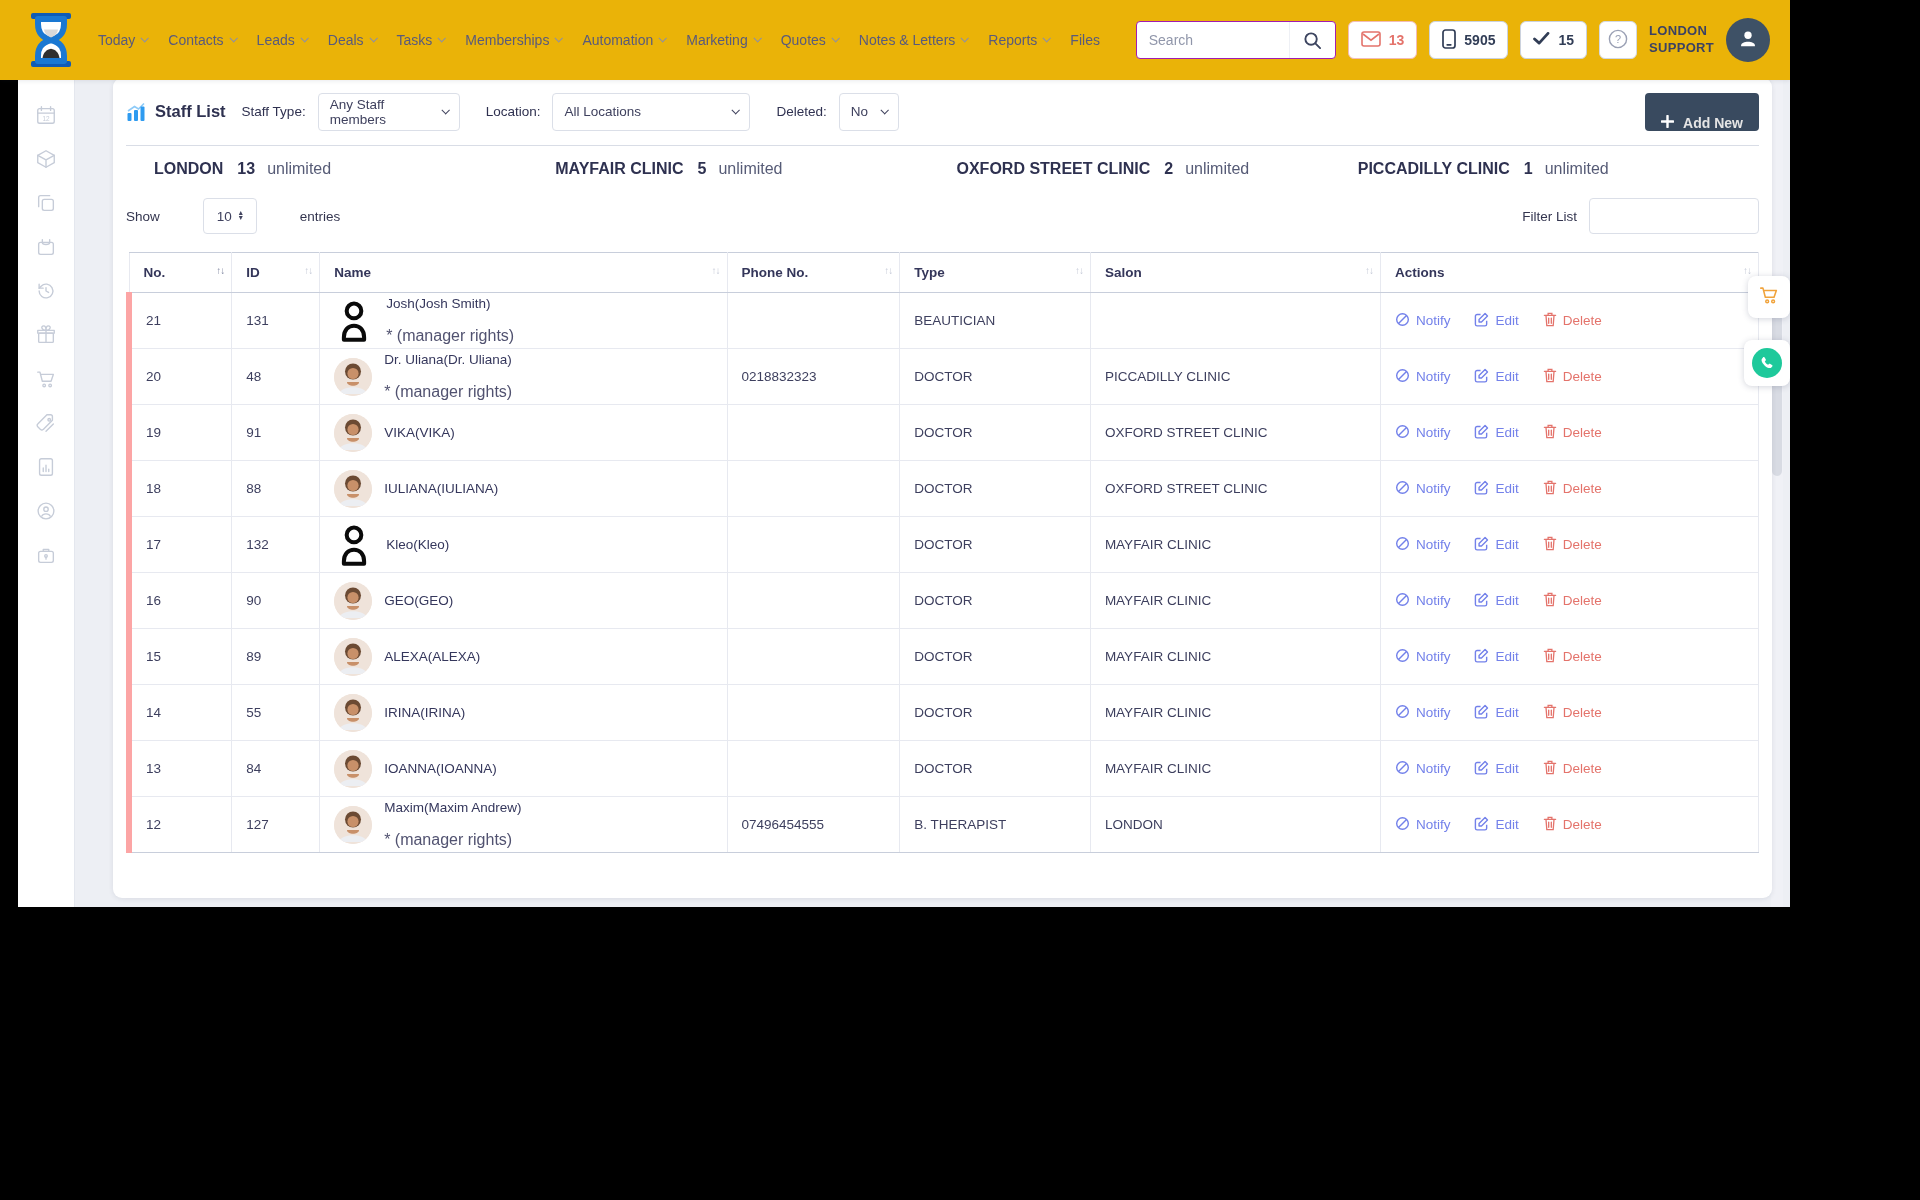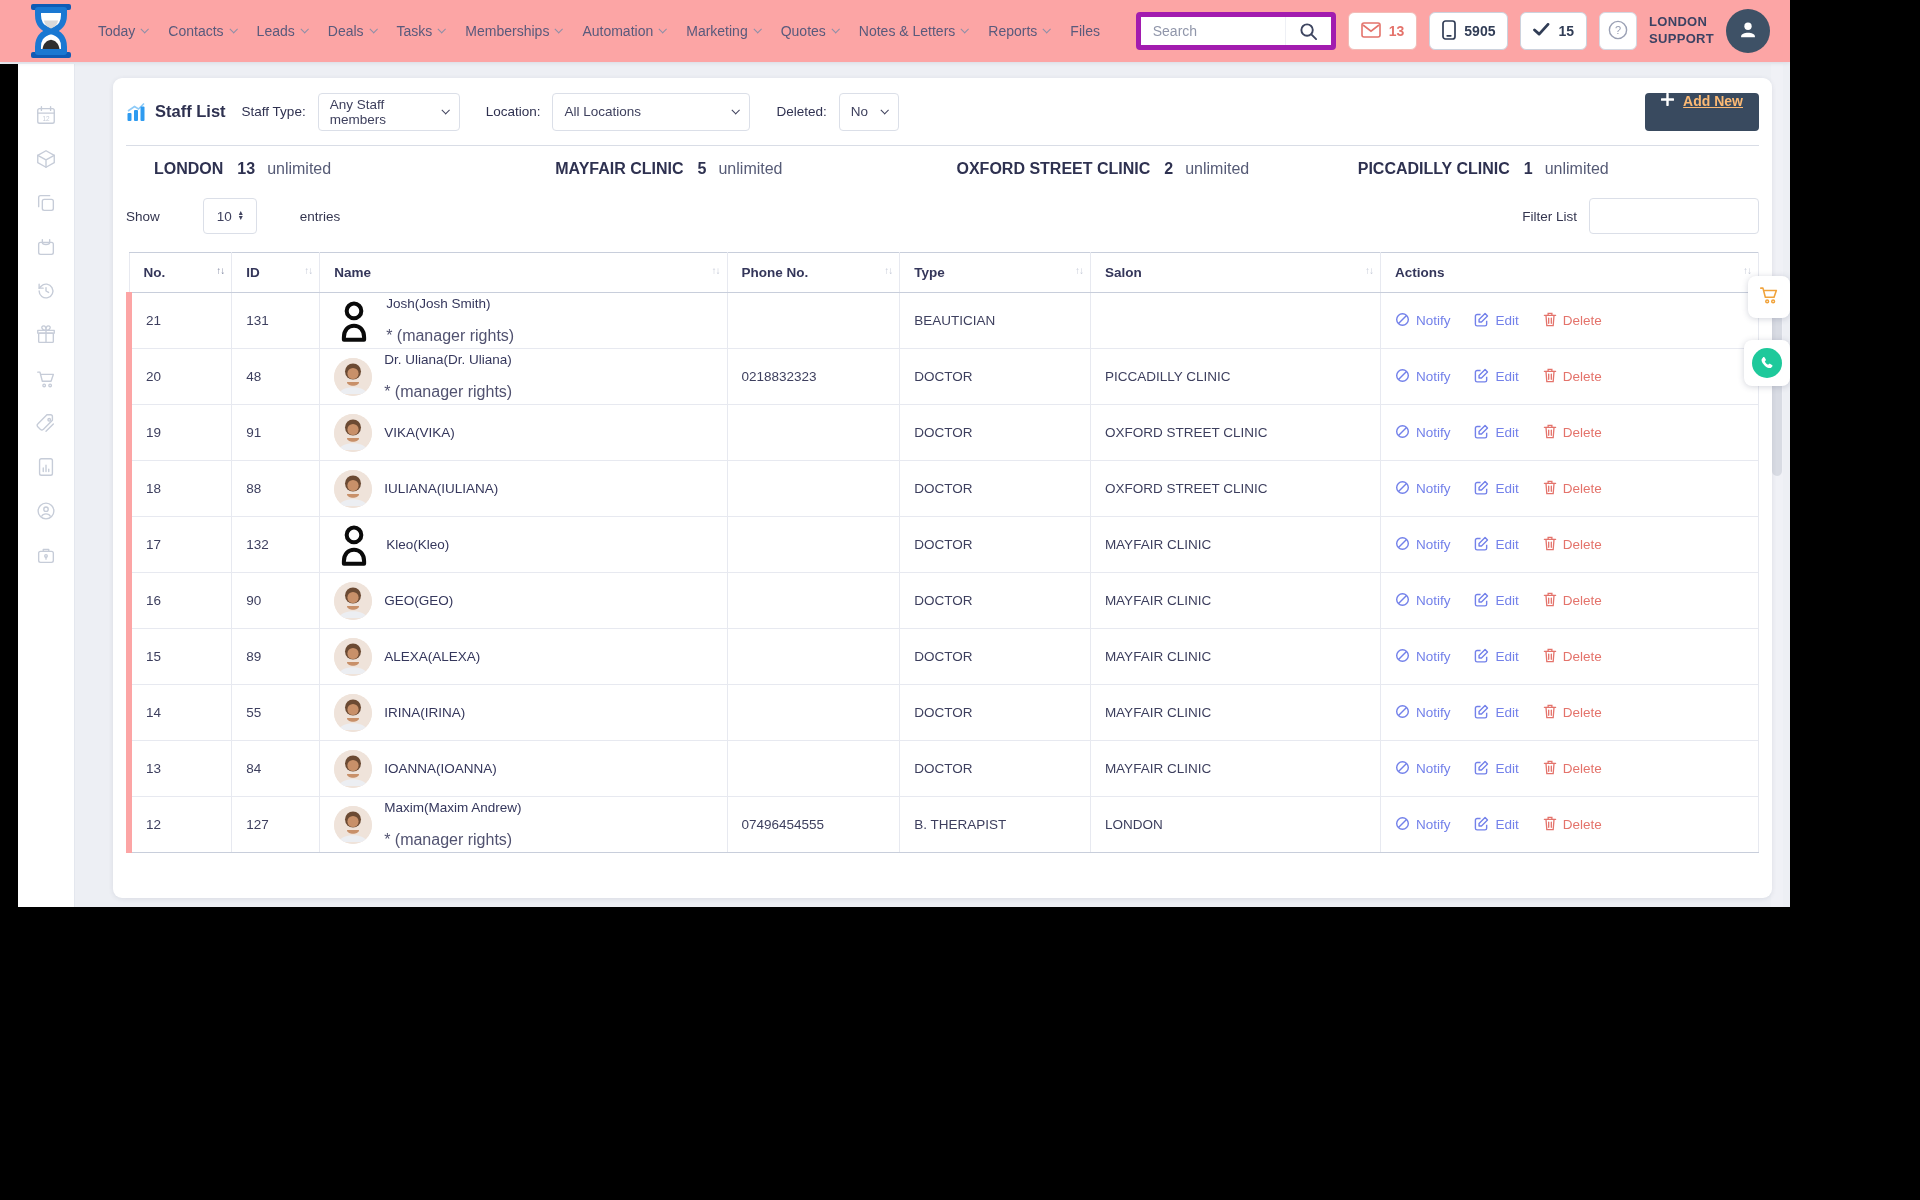--- a/index.html
+++ b/index.html
@@ -3,29 +3,29 @@
 <meta charset="utf-8">
 <style>
   * { margin:0; padding:0; box-sizing:border-box; }
   html,body { width:1920px; height:1200px; background:#000; font-family:"Liberation Sans", sans-serif; }
   body { position:relative; overflow:hidden; }
 
   .app { position:absolute; left:0; top:0; width:1790px; height:907px; background:var(--page-bg,#edeff4); overflow:hidden; }
   .gutter { position:absolute; left:0; top:64px; width:18px; height:843px; background:#000; z-index:6; }
 
   
-  .topbar { position:absolute; left:0; top:0; width:1790px; height:62px; background:#fca5a5;
+  .topbar { position:absolute; left:0; top:0; width:1790px; height:80px; background:#eab308;
             box-shadow:0 1px 4px rgba(40,50,80,.10); display:flex; align-items:center; z-index:10; white-space:nowrap; }
   .logo { margin-left:28px; width:46px; height:58px; flex:none; cursor:pointer; }
   .nav { display:flex; margin-left:24px; gap:21px; align-items:center; }
   .nav-item { font-size:14px; color:var(--nav-text,#595a7c); display:flex; align-items:center; gap:6px; cursor:pointer; }
   .cdown { width:6px; height:6px; border-right:1.6px solid #8c8fa8; border-bottom:1.6px solid #8c8fa8;
            transform:rotate(45deg) translateY(-1px); display:inline-block; margin-top:-2px; }
   .right { margin-left:auto; display:flex; align-items:center; gap:12px; margin-right:20px; }
-  .search-box { width:200px; height:38px; border:5px solid #a21caf; border-radius:4px; display:flex; align-items:center; background:#fff; overflow:hidden; }
+  .search-box { width:200px; height:38px; border:1px solid #a21caf; border-radius:4px; display:flex; align-items:center; background:#fff; overflow:hidden; }
   .search-box input { border:none; outline:none; flex:1; padding:0 12px; font-size:14px; color:#4a4c68; min-width:0; font-family:inherit; }
   .search-box input::placeholder { color:#9096aa; }
   .search-btn { width:46px; height:100%; display:flex; align-items:center; justify-content:center; border-left:1px solid #eef0f5; color:#3d4560; cursor:pointer; }
   .badge { height:38px; border-radius:6px; display:flex; align-items:center; gap:8px; padding:0 12px;
            font-size:14px; font-weight:bold; border:1px solid #ccd2dd; color:#313d56; background:#fff; cursor:pointer; }
   .badge.mail { border-color:#f2bcb7; color:var(--danger,#e4736b); }
   .badge.help { width:38px; padding:0; justify-content:center; border-color:#d4d8e2; color:#9aa0b4; font-weight:normal; }
   .user-name { font-size:13px; font-weight:bold; color:#3c4263; line-height:1.3; letter-spacing:.3px; text-align:left; }
   .avatar { width:44px; height:44px; border-radius:50%; background:#3e5166; display:flex; align-items:center; justify-content:center; cursor:pointer; flex:none; }
 
@@ -44,22 +44,22 @@
           box-shadow:0 1px 5px rgba(50,60,90,.10); padding:0 13px; z-index:4; }
 
   .filters-row { height:68px; display:flex; align-items:center; border-bottom:1px solid #d9dde6; }
   .chart-ic { width:20px; height:20px; margin-right:9px; }
   .ttl { font-size:16.5px; font-weight:bold; color:#2e3150; margin-right:16px; }
   .flabel { font-size:13.5px; color:#2f3150; margin-right:12px; }
   .sel { height:38px; border:1px solid #dbdfe8; border-radius:4px; background:#fff; display:flex; align-items:center;
          justify-content:space-between; padding:0 11px; font-size:13.5px; color:#3f415e; cursor:pointer; margin-right:26px; }
   .sel .cdown { border-color:#42445f; }
   .w-staff { width:142px; } .w-loc { width:198px; } .w-del { width:60px; }
-  .add-btn { margin-left:auto; height:38px; background:var(--dark-button,#394a5f); color:#fdba74; border:none; border-radius:4px;
-             display:flex; align-items:flex-start; gap:9px; padding:0 16px; font-size:14px; font-weight:bold; font-family:inherit; cursor:pointer;text-decoration:underline; }
+  .add-btn { margin-left:auto; height:38px; background:var(--dark-button,#394a5f); color:#e5e5e5; border:none; border-radius:4px;
+             display:flex; align-items:flex-end; gap:9px; padding:0 16px; font-size:14px; font-weight:bold; font-family:inherit; cursor:pointer; }
 
   .stats-row { height:46px; display:grid; grid-template-columns:repeat(4,1fr); align-items:center; padding-left:28px; }
   .stat { font-size:16px; color:#2e3150; }
   .stat .sname { font-weight:bold; }
   .stat .scount { font-weight:bold; margin:0 12px 0 14px; }
   .stat .slimit { color:#565b76; }
 
   .controls-row { height:48px; display:flex; align-items:center; font-size:13.5px; color:#33354f;gap:33px; }
   .show-sel { width:54px; height:36px; border:1px solid #dbdfe8; border-radius:4px; margin:0 10px; display:flex;
               align-items:center; justify-content:center; gap:7px; cursor:pointer; color:#3f415e; }

